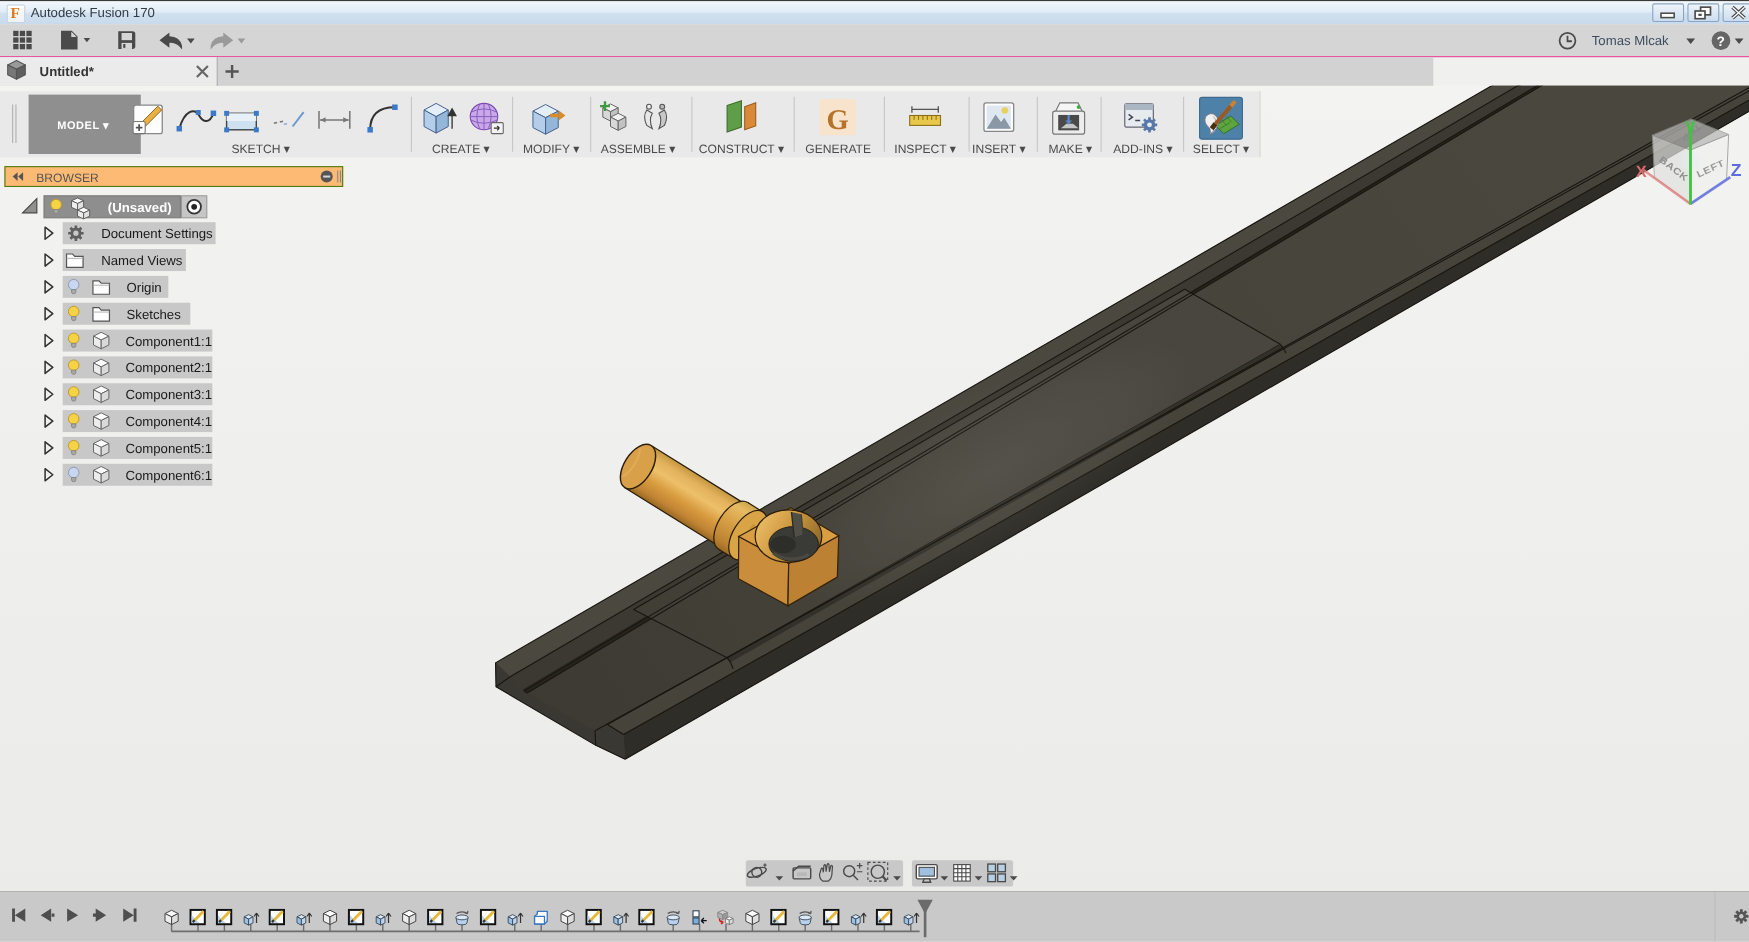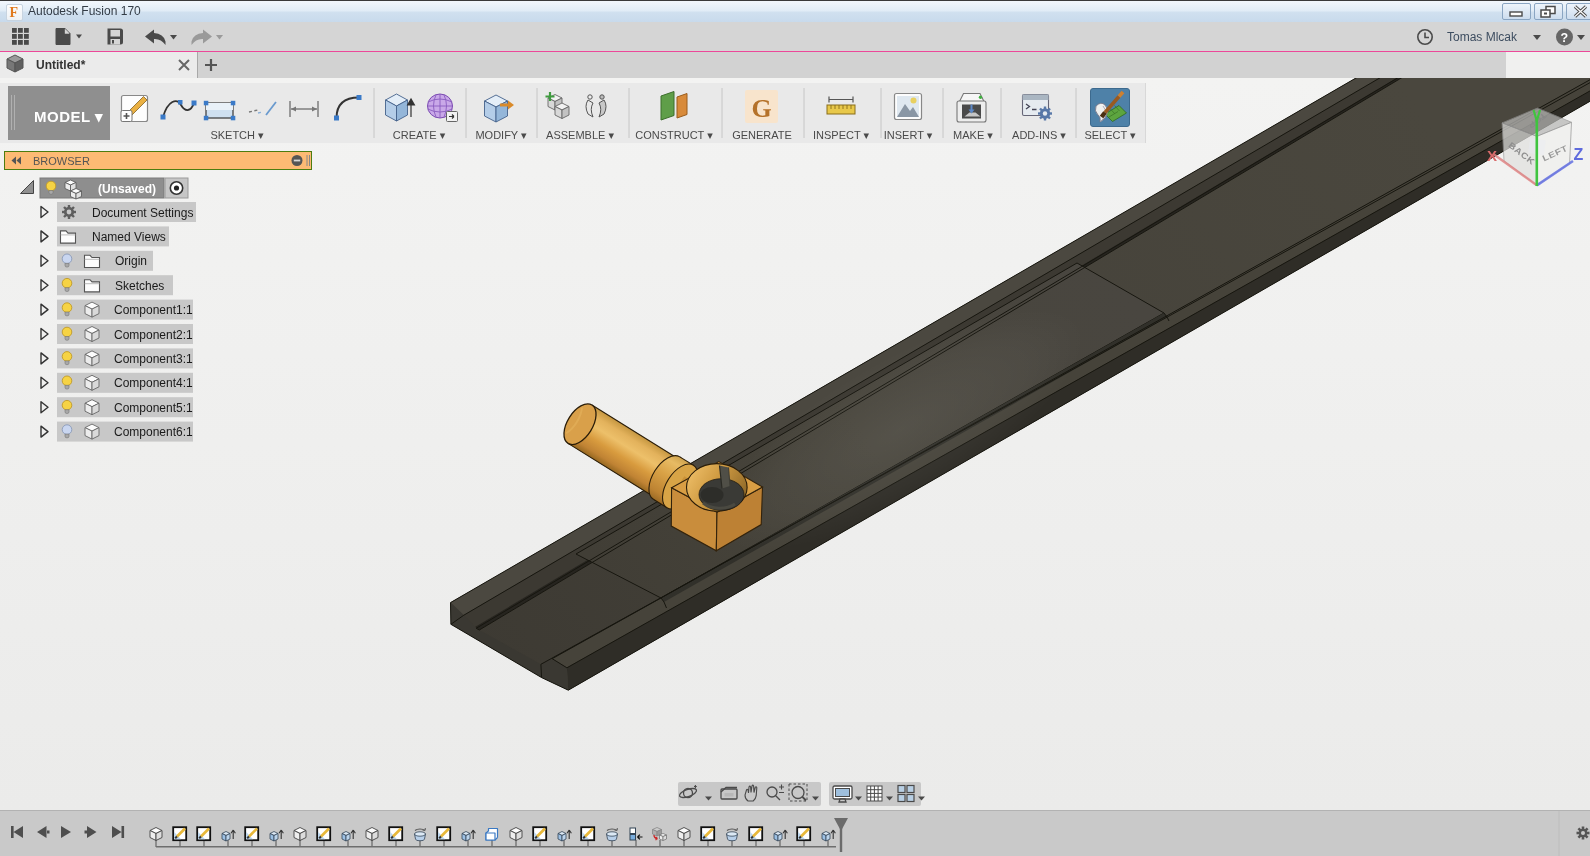--- a/index.html
+++ b/index.html
@@ -3,26 +3,26 @@
 <meta charset="utf-8">
 <style>
 *{margin:0;padding:0;box-sizing:border-box}
 html,body{width:1590px;height:856px;overflow:hidden;font-family:"Liberation Sans",sans-serif;background:#f0f0ef}
 #titlebar{position:absolute;left:0;top:0;width:1590px;height:22px;background:linear-gradient(#f2f7fc 0%,#e2edf7 45%,#d0e0ef 55%,#c8daec 100%);border-top:1px solid #3a3a3a}
 #titlebar .flogo{position:absolute;left:6px;top:3px;width:17px;height:17px;background:linear-gradient(#fdfdfd,#eef2f6);border:1px solid #c8d4e0;border-radius:2px}
 #titlebar .ftxt{position:absolute;left:2.5px;top:0px;font-weight:bold;font-size:14px;color:#e07a1f;font-family:"Liberation Serif",serif}
 #titlebar .tt{position:absolute;left:28px;top:3px;font-size:12px;color:#333c46}
 .winbtn{position:absolute;top:2px;width:29px;height:17px;background:linear-gradient(#eef4fb,#cdddee);border:1px solid #8aa5c2;border-radius:2px}
 #qat{position:absolute;left:0;top:22px;width:1590px;height:30px;background:#d5d5d5;border-bottom:1px solid #ec4899}
-#tabbar{position:absolute;left:0;top:52px;width:1506px;height:26px;background:#d2d2d2}
+#tabbar{position:absolute;left:0;top:52px;width:1303px;height:26px;background:#d2d2d2}
 #tabact{position:absolute;left:0;top:0;width:198px;height:26px;background:#ebebeb;border-right:1px solid #a8a8a8}
 #tabact .ttl{position:absolute;left:36px;top:6px;font-size:12px;font-weight:bold;color:#333}
 #viewport{position:absolute;left:0;top:78px;width:1590px;height:732px;background:linear-gradient(#f3f3f2,#ebebea)}
 #ribbon{position:absolute;left:0;top:83px;width:1146px;height:60px;background:#e9e9e9;border-right:1px solid #d8d8d8}
-#modelbtn{position:absolute;left:8px;top:3px;width:102px;height:54px;background:#8f8f8f;color:#fff;font-size:15px;font-weight:bold}
+#modelbtn{position:absolute;left:26px;top:3px;width:102px;height:54px;background:#8f8f8f;color:#fff;font-size:10px;font-weight:bold}
 #modelbtn span{position:absolute;left:26px;top:22px;letter-spacing:.5px}
 #browser{position:absolute;left:4px;top:151px;width:308px;height:19px;background:#fdba74;border:1px solid #4d7c0f;color:#555;font-size:11px}
 #comments{position:absolute;left:4px;top:811px;width:296px;height:22px;background:#d4d4d4;border:6px solid #7f1d1d;color:#666;font-size:11px}
 .navgrp{position:absolute;top:782px;height:24px;background:#c8c8c8;border-radius:2px}
 #timeline{position:absolute;left:0;top:810px;width:1590px;height:46px;background:#c9c9c9;border-top:1px solid #b2b2b2}
 </style>
 </head>
 <body>
 <div id="viewport">
 <svg width="1590" height="732" viewBox="0 78 1590 732">

